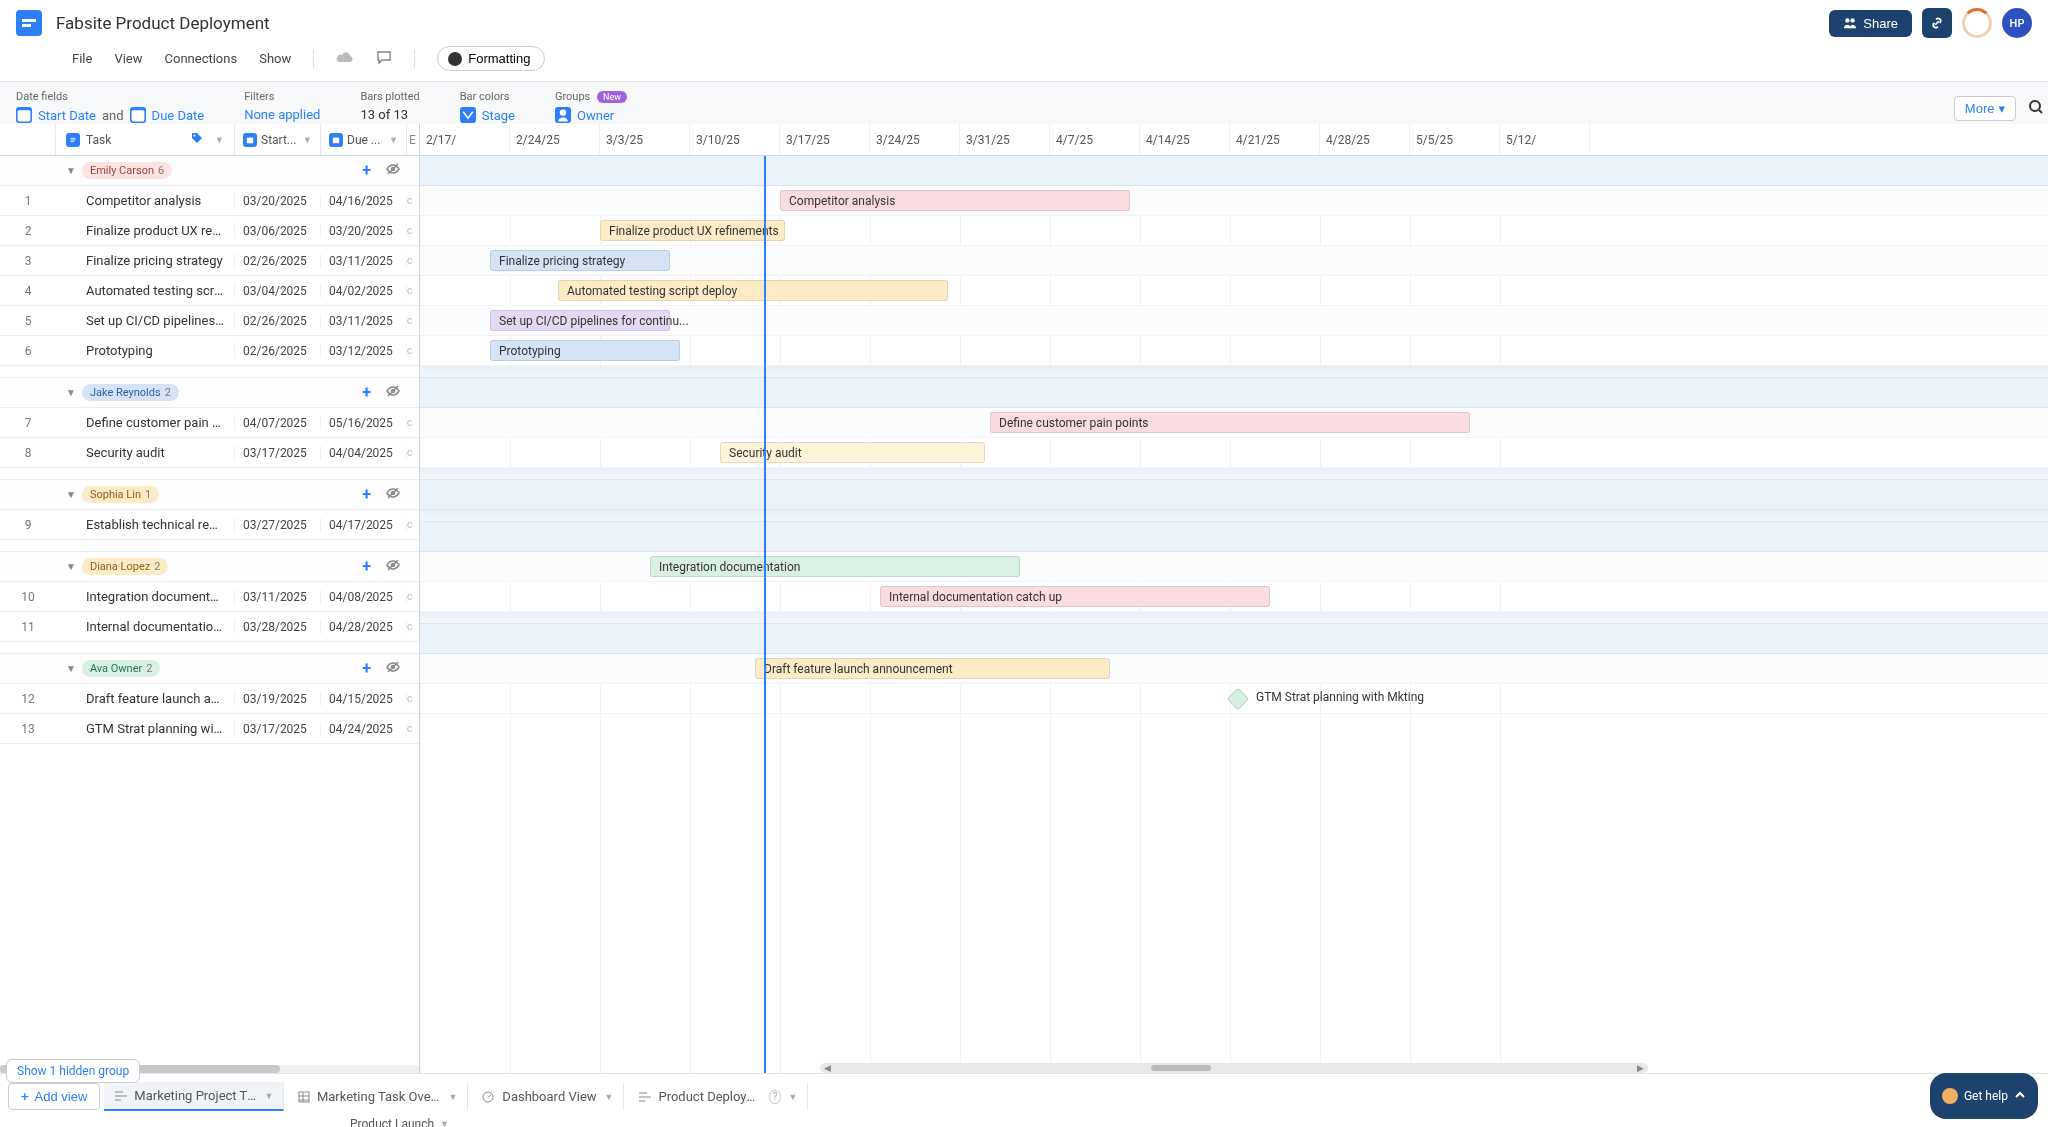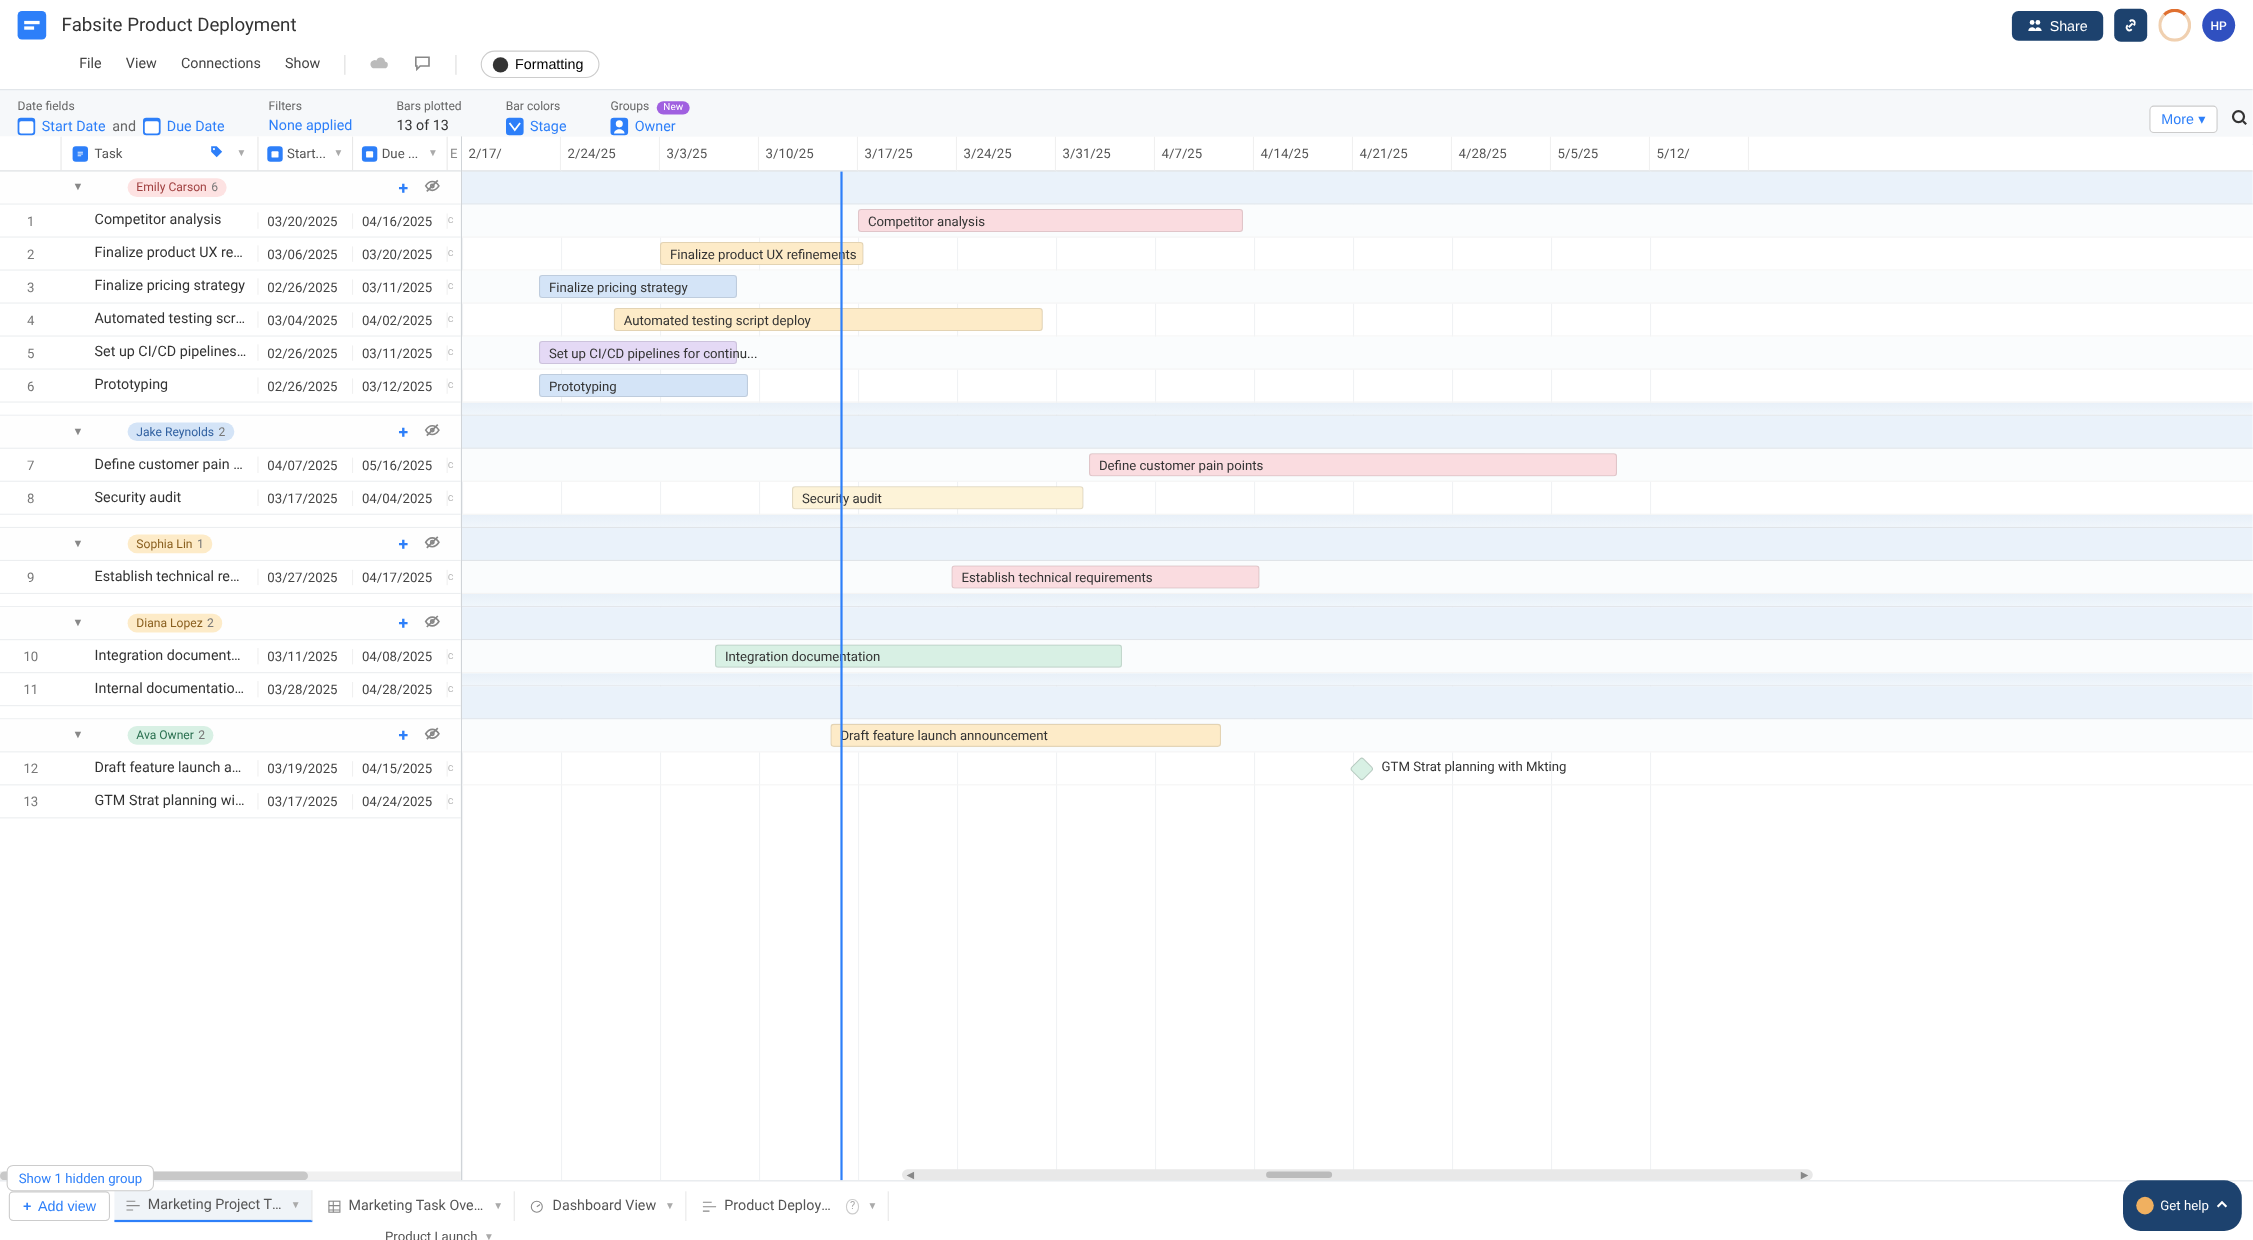--- a/index.html
+++ b/index.html
@@ -54,21 +54,21 @@
   .rows { }
   .row { display: flex; height: 30px; border-bottom: 1px solid #eceef0; align-items: center; font-size: 13px; }
   .row .rownum { width: 56px; text-align: center; color: #777; font-size: 12px; }
   .row .taskcell { flex: 1; padding: 0 10px 0 30px; white-space: nowrap; overflow: hidden; text-overflow: ellipsis; border-right: 1px solid #f0f0f0; }
   .row .datecell { width: 86px; padding: 0 8px; color: #444; font-size: 12px; border-right: 1px solid #f0f0f0; }
   .row .edgecell { width: 12px; color: #bbb; font-size: 10px; overflow: hidden; }
   
   .grouprow { display: flex; height: 30px; align-items: center; background: #fefefe; border-bottom: 1px solid #eceef0; padding-left: 66px; gap: 6px; position: relative; }
   .grouprow-spacer { height: 12px; border-bottom: 1px solid #eceef0; }
   .grouprow .chev-down { color: #888; font-size: 10px; cursor: pointer; }
-  .owner-pill { border-radius: 10px; padding: 2px 8px; font-size: 11px; display: inline-flex; align-items: center; gap: 4px; margin-left: 34px; }
+  .owner-pill { border-radius: 10px; padding: 2px 8px; font-size: 11px; display: inline-flex; align-items: center; gap: 4px; }
   .owner-pill .count { color: #777; }
   .grouprow .plus-add { color: #2d7ff9; font-weight: bold; font-size: 16px; cursor: pointer; margin-left: auto; margin-right: 8px;}
   .grouprow .hide-eye { color: #888; cursor: pointer; margin-right: 18px; }
   
   
   .timeline { flex: 1; overflow: hidden; position: relative; }
   .timeline-inner { position: absolute; inset: 0; }
   .date-header { display: flex; height: 32px; border-bottom: 1px solid #d0d4d8; background: #fff; font-size: 12px; color: #555; }
   .date-header .week { width: 90px; flex-shrink: 0; display: flex; align-items: center; padding-left: 6px; border-right: 1px solid #f0f0f0; }
   
@@ -510,27 +510,27 @@
             <div class="tl-grouprow-spacer"></div>
             <div class="tl-grouprow"></div>
             <div class="tl-row alt">
               <div class="bar" style="left:570px;width:480px;background:#fadce0;">Define customer pain points</div>
             </div>
             <div class="tl-row">
               <div class="bar" style="left:300px;width:265px;background:#fdf3d8;">Security audit</div>
             </div>
             <div class="tl-grouprow-spacer"></div>
             <div class="tl-grouprow"></div>
-            <div class="tl-row alt">
-              <div class="bar" style="left:445px;width:280px;background:#fadce0;">Establish technical requirements</div>
-            </div>
             <div class="tl-grouprow-spacer"></div>
             <div class="tl-grouprow"></div>
             <div class="tl-row alt">
               <div class="bar" style="left:230px;width:370px;background:#d8f0e4;">Integration documentation</div>
+            </div>
+            <div class="tl-row">
+              <div class="bar" style="left:460px;width:390px;background:#fadce0;">Internal documentation catch up</div>
             </div>
             <div class="tl-grouprow-spacer"></div>
             <div class="tl-grouprow"></div>
             <div class="tl-row alt">
               <div class="bar" style="left:335px;width:355px;background:#fdebc8;">Draft feature launch announcement</div>
             </div>
             <div class="tl-row">
               <div class="milestone" style="left:810px;background:#d8f0e4;border:1px solid rgba(0,0,0,0.15);"></div>
         <div class="milestone-label" style="left:836px;">GTM Strat planning with Mkting</div>
             </div>

